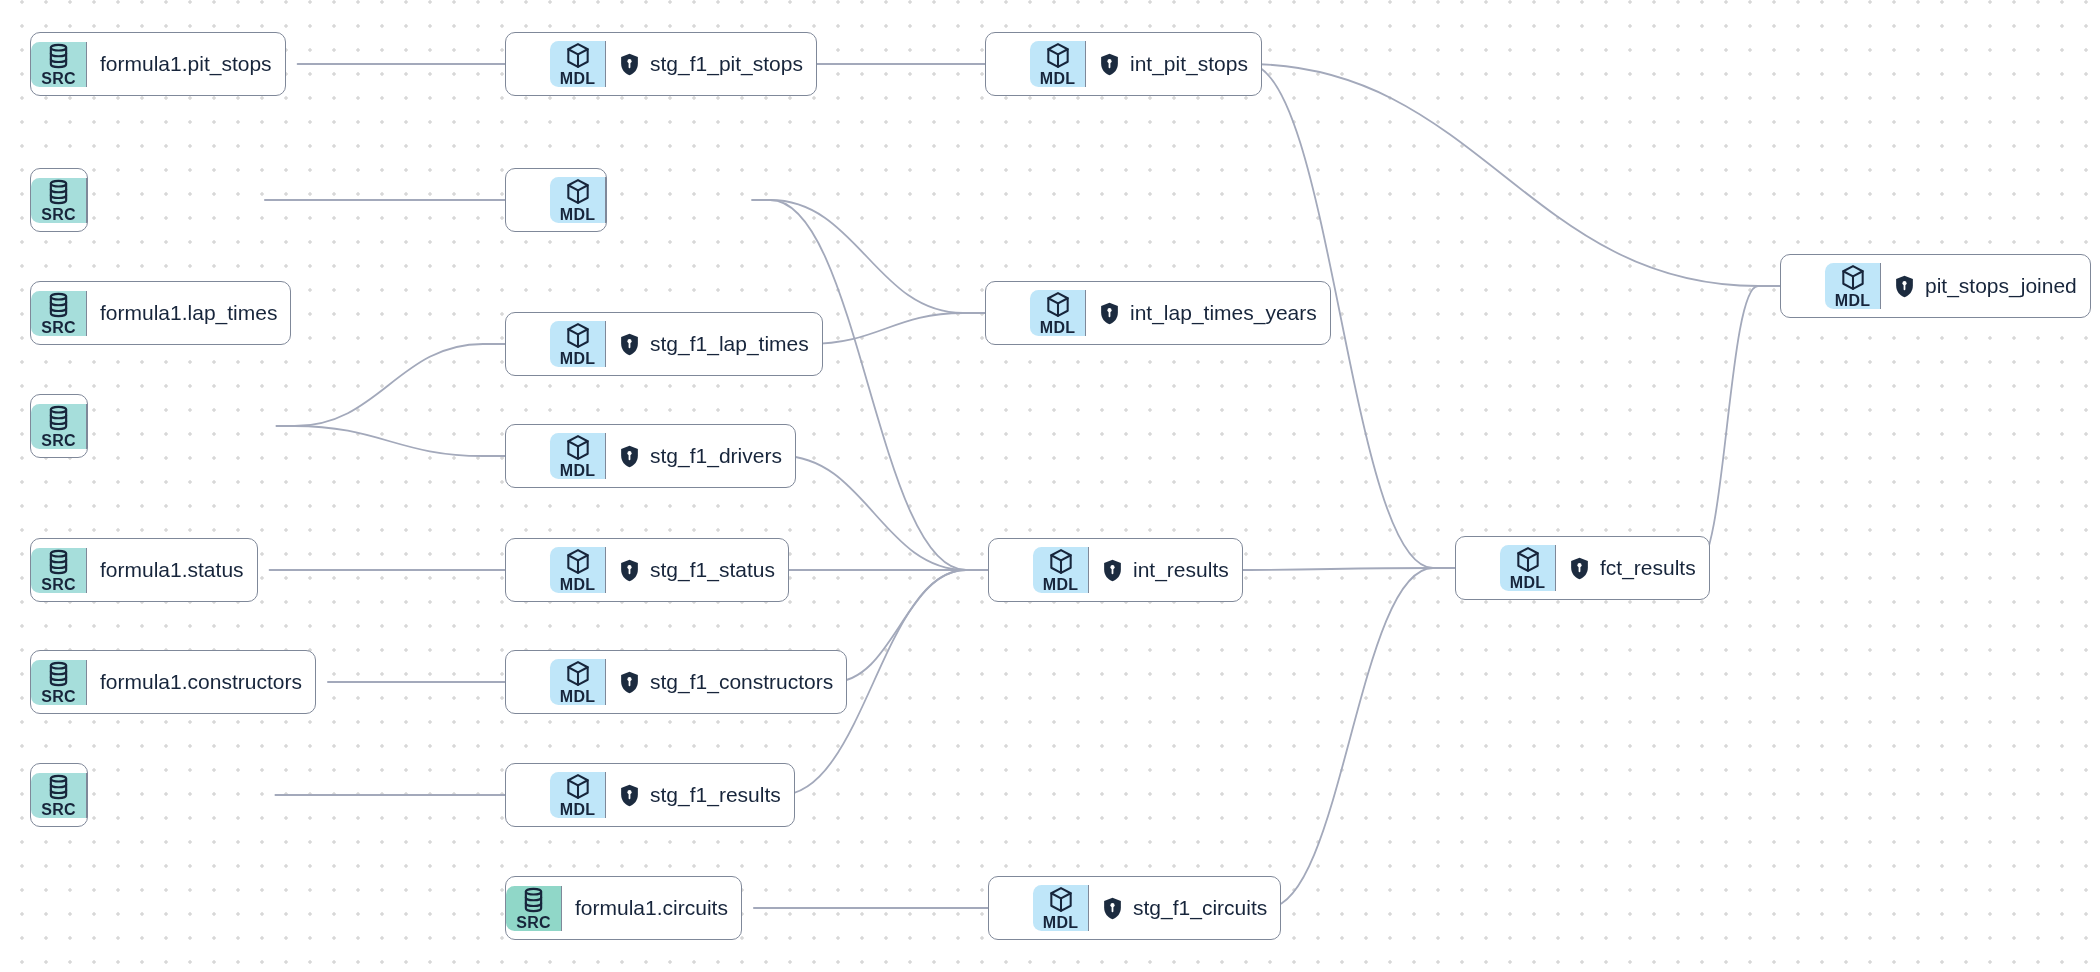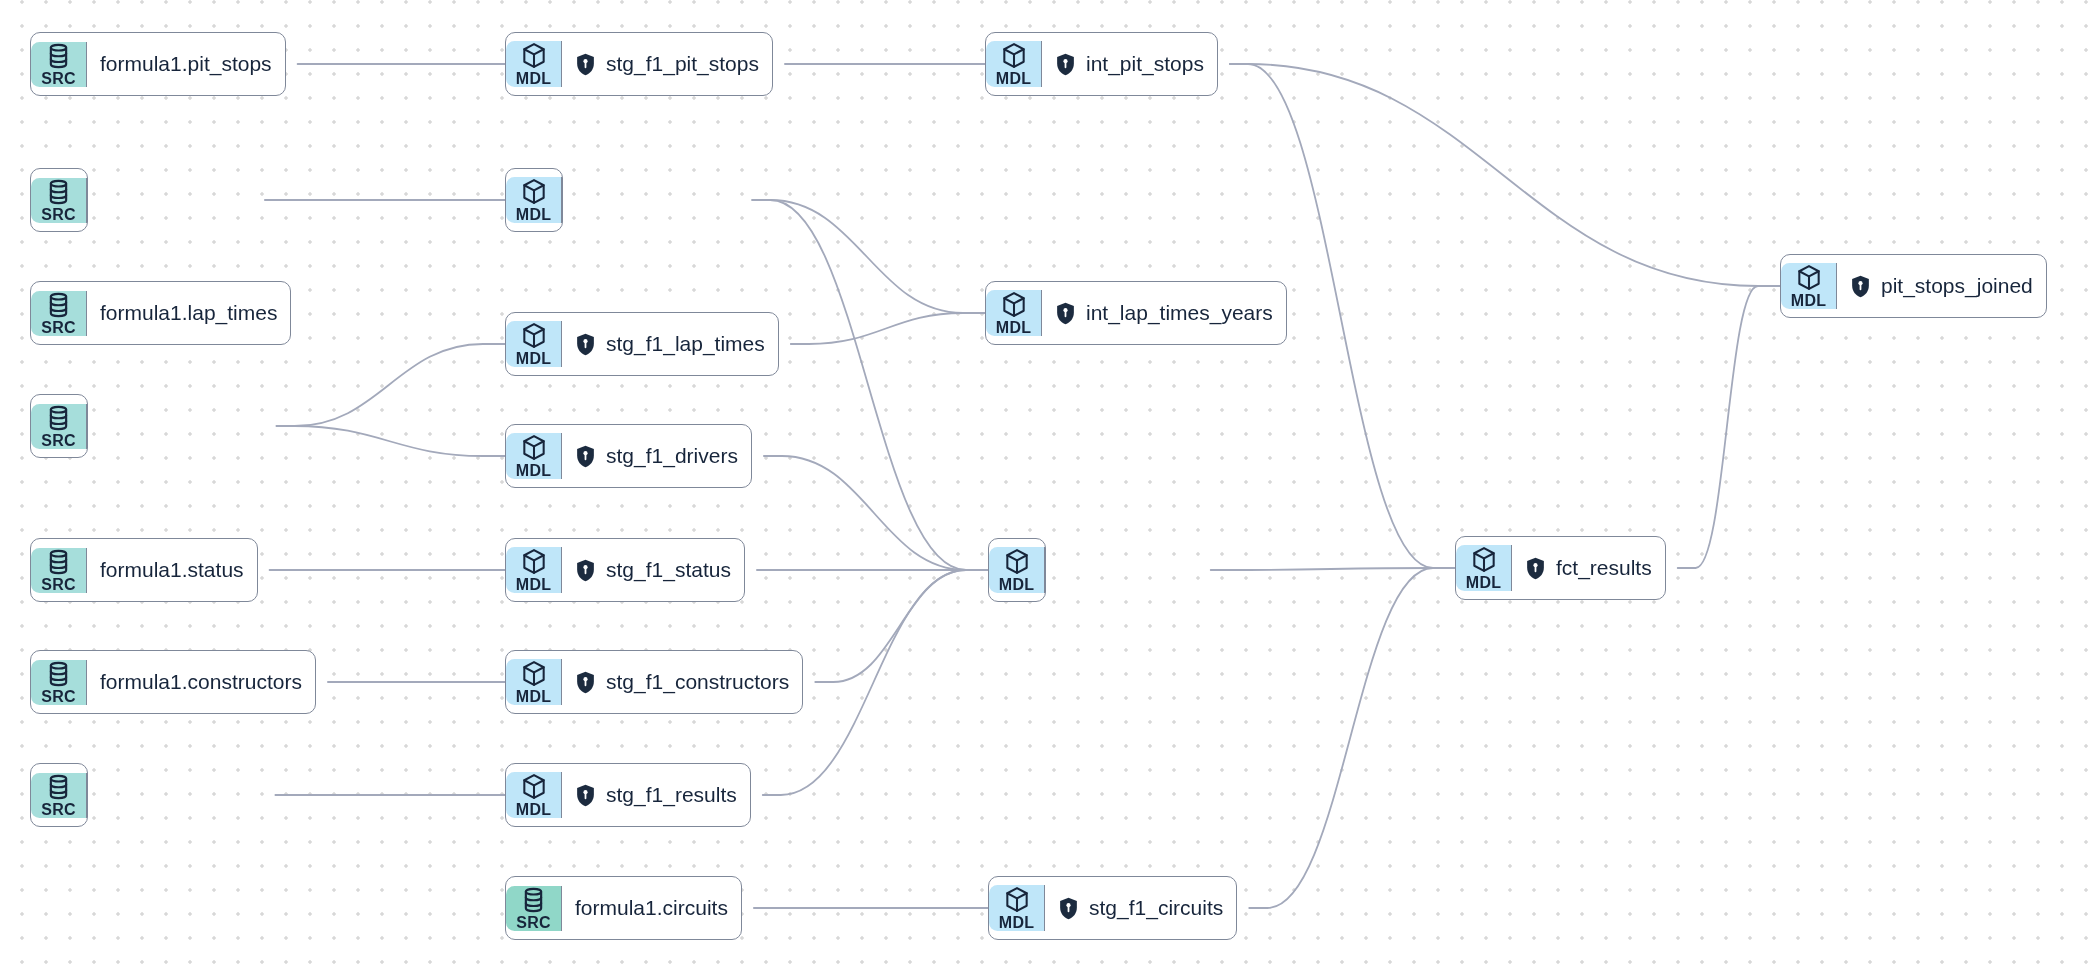--- a/index.html
+++ b/index.html
@@ -31,21 +31,21 @@
     cursor: pointer;
   }
   .node .iconbox {
     width: 55px; flex: 0 0 55px;
     display: flex; flex-direction: column; align-items: center; justify-content: center;
     border-right: 1.5px solid var(--border, #7f8899);
     border-radius: 8.5px 0 0 8.5px;
   }
   .node.kind-source .iconbox { background: var(--src-accent, #a6dedb); }
   .node.kind-source.accent-alt .iconbox { background: var(--src-accent-alt, #90d7c8); }
-  .node.kind-model .iconbox { background: var(--mdl-accent, #bfe6f9); }
+  .node.kind-model .iconbox { background: var(--mdl-accent, #bfe6f9); margin-left: 44px; }
   .node .badge {
     font-size: 16px; font-weight: 700; line-height: 1;
     color: var(--text, #17253b); letter-spacing: 0.2px; margin-top: 1px;
   }
   .node .body {
     display: flex; align-items: center; gap: 10px;
     padding: 0 13px; white-space: nowrap;
   }
   .node .label {
     font-size: 21px; color: var(--text, #17253b); font-weight: 400;
@@ -413,20 +413,30 @@
         <div class="iconbox">
           <span class="glyph">
             <svg width="30" height="29" viewBox="0 0 24 24" fill="none" stroke="#17253b" stroke-width="1.7" stroke-linecap="round" stroke-linejoin="round">
               <path d="M12 2.6 L20 6.8 V17.2 L12 21.4 L4 17.2 V6.8 Z"></path>
               <path d="M4 6.8 L12 11 L20 6.8"></path>
               <path d="M12 11 V21.4"></path>
             </svg>
           </span>
           <span class="badge">MDL</span>
         </div>
+        <div class="body">
+          <span class="glyph">
+            <svg width="21" height="23" viewBox="0 0 20 22">
+              <path d="M10 0.8 L18 3.8 V10 C18 15.8 14.6 19.4 10 21.2 C5.4 19.4 2 15.8 2 10 V3.8 Z" fill="#1c2b3f"></path>
+              <circle cx="10" cy="7.8" r="2" fill="#ffffff"></circle>
+              <rect x="9.15" y="9.3" width="1.7" height="5.2" rx="0.85" fill="#ffffff"></rect>
+            </svg>
+          </span>
+          <span class="label">int_results</span>
+        </div>
       </div>
       <div class="node kind-model" style="left: 1455px; top: 536px;">
         <div class="iconbox">
           <span class="glyph">
             <svg width="30" height="29" viewBox="0 0 24 24" fill="none" stroke="#17253b" stroke-width="1.7" stroke-linecap="round" stroke-linejoin="round">
               <path d="M12 2.6 L20 6.8 V17.2 L12 21.4 L4 17.2 V6.8 Z"></path>
               <path d="M4 6.8 L12 11 L20 6.8"></path>
               <path d="M12 11 V21.4"></path>
             </svg>
           </span>

